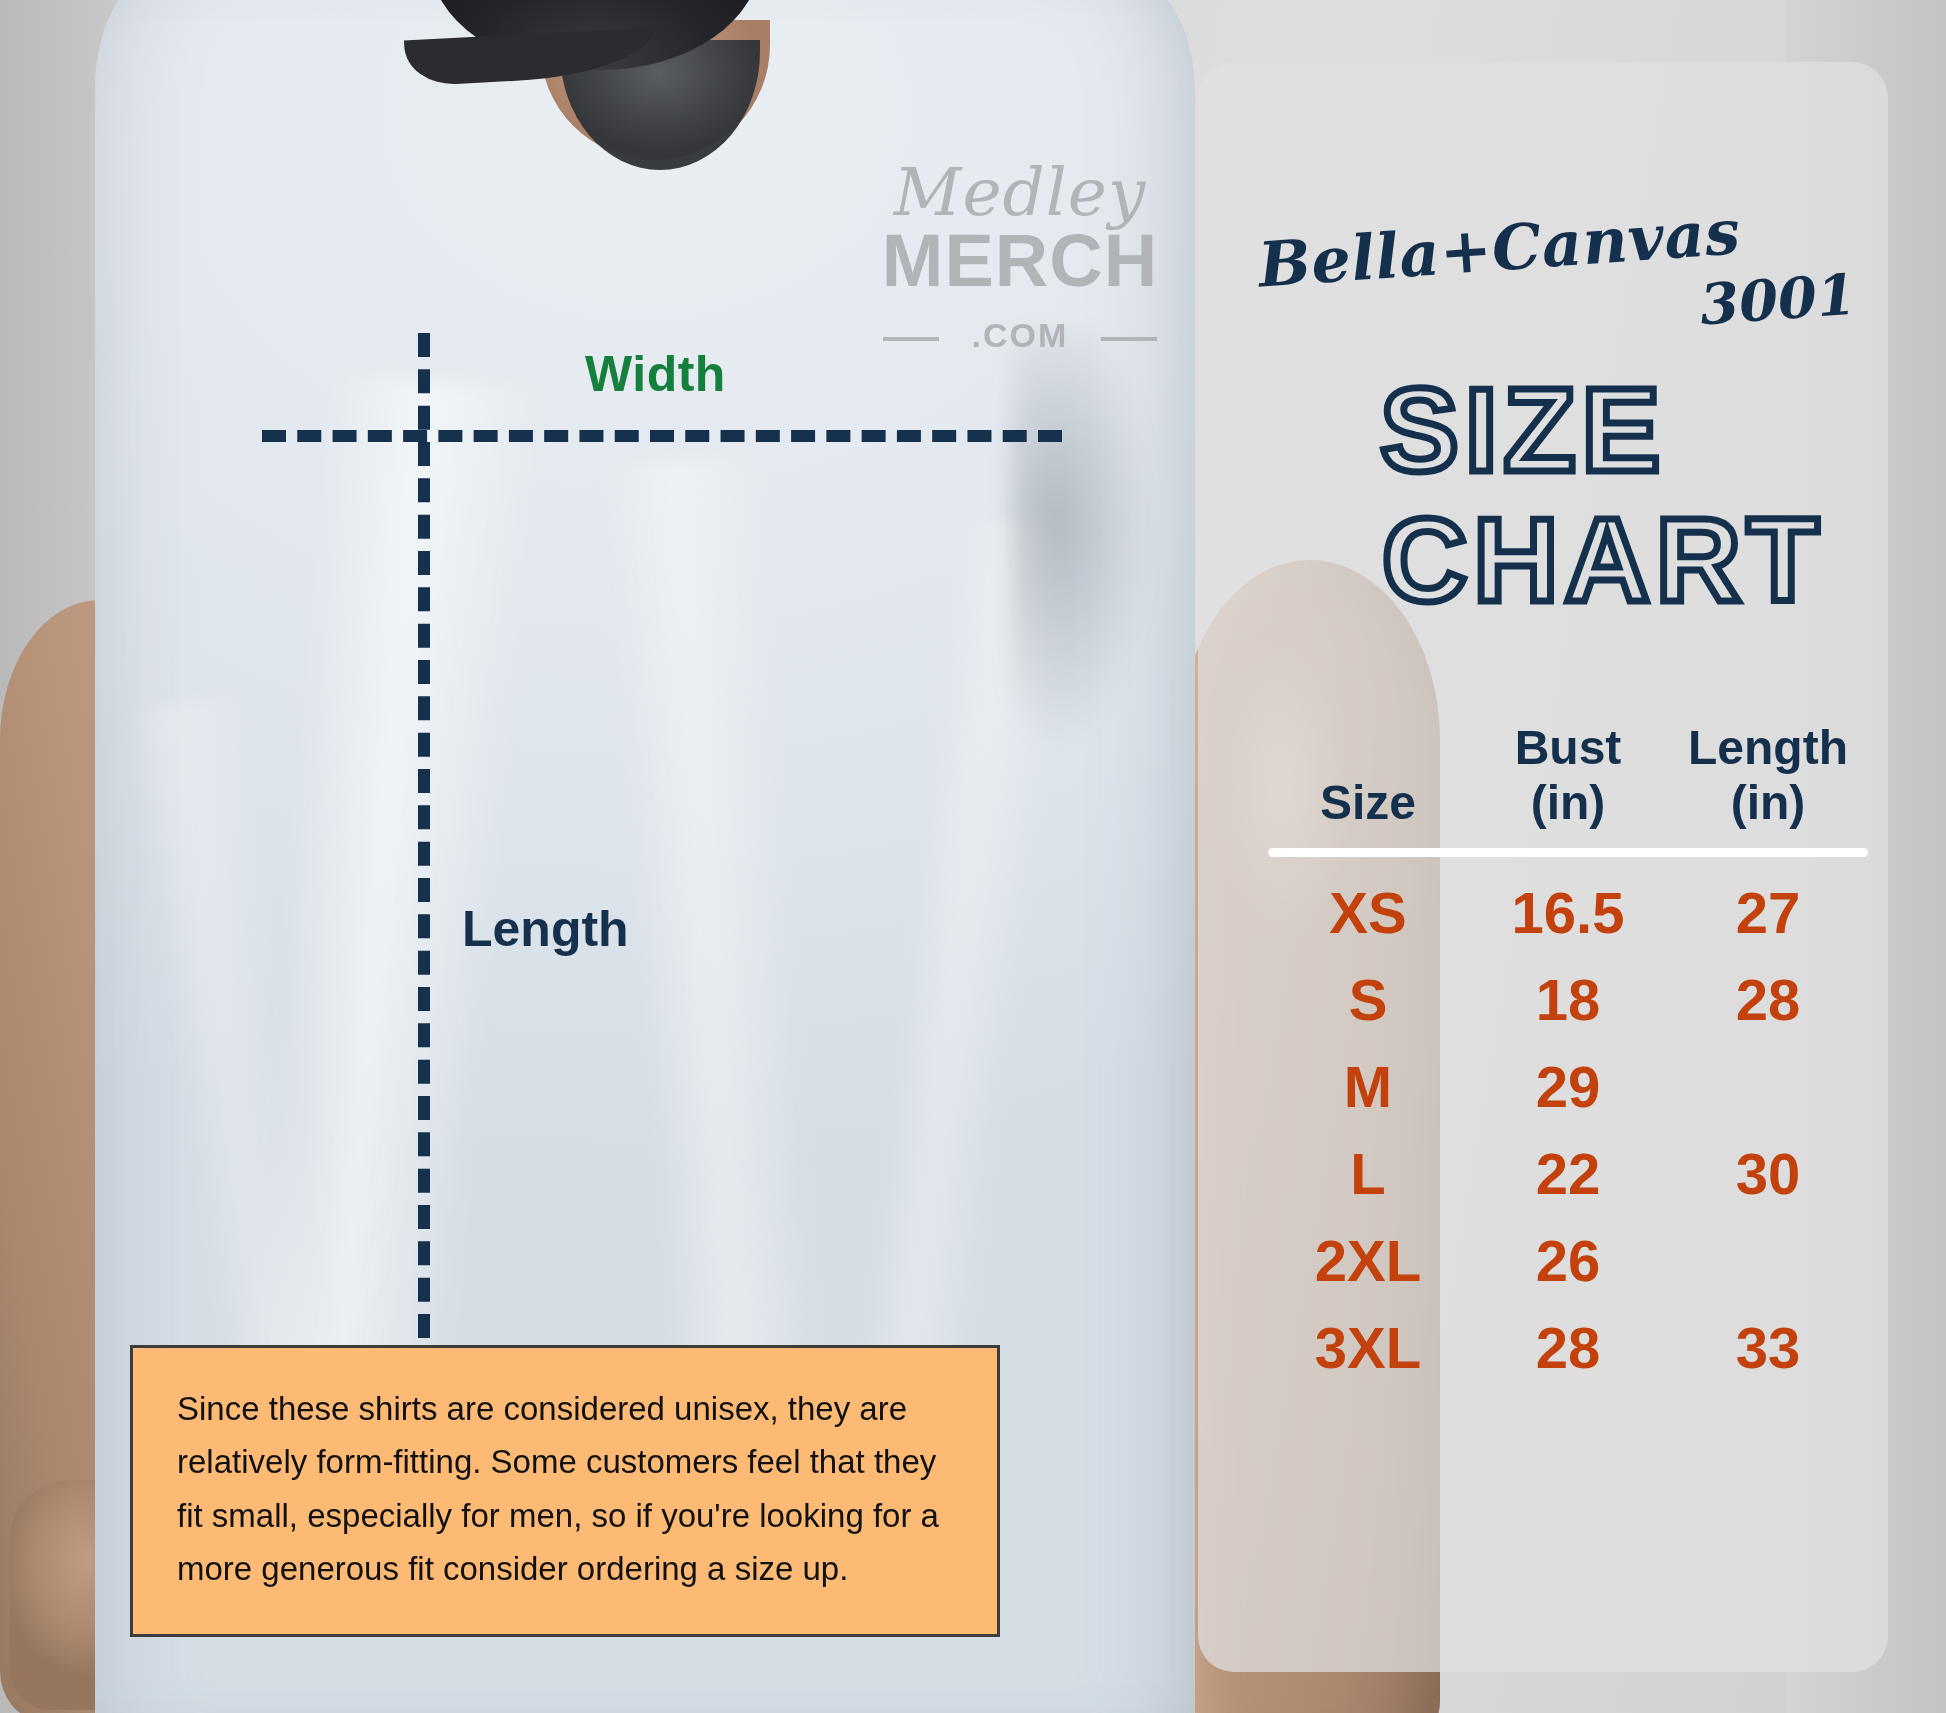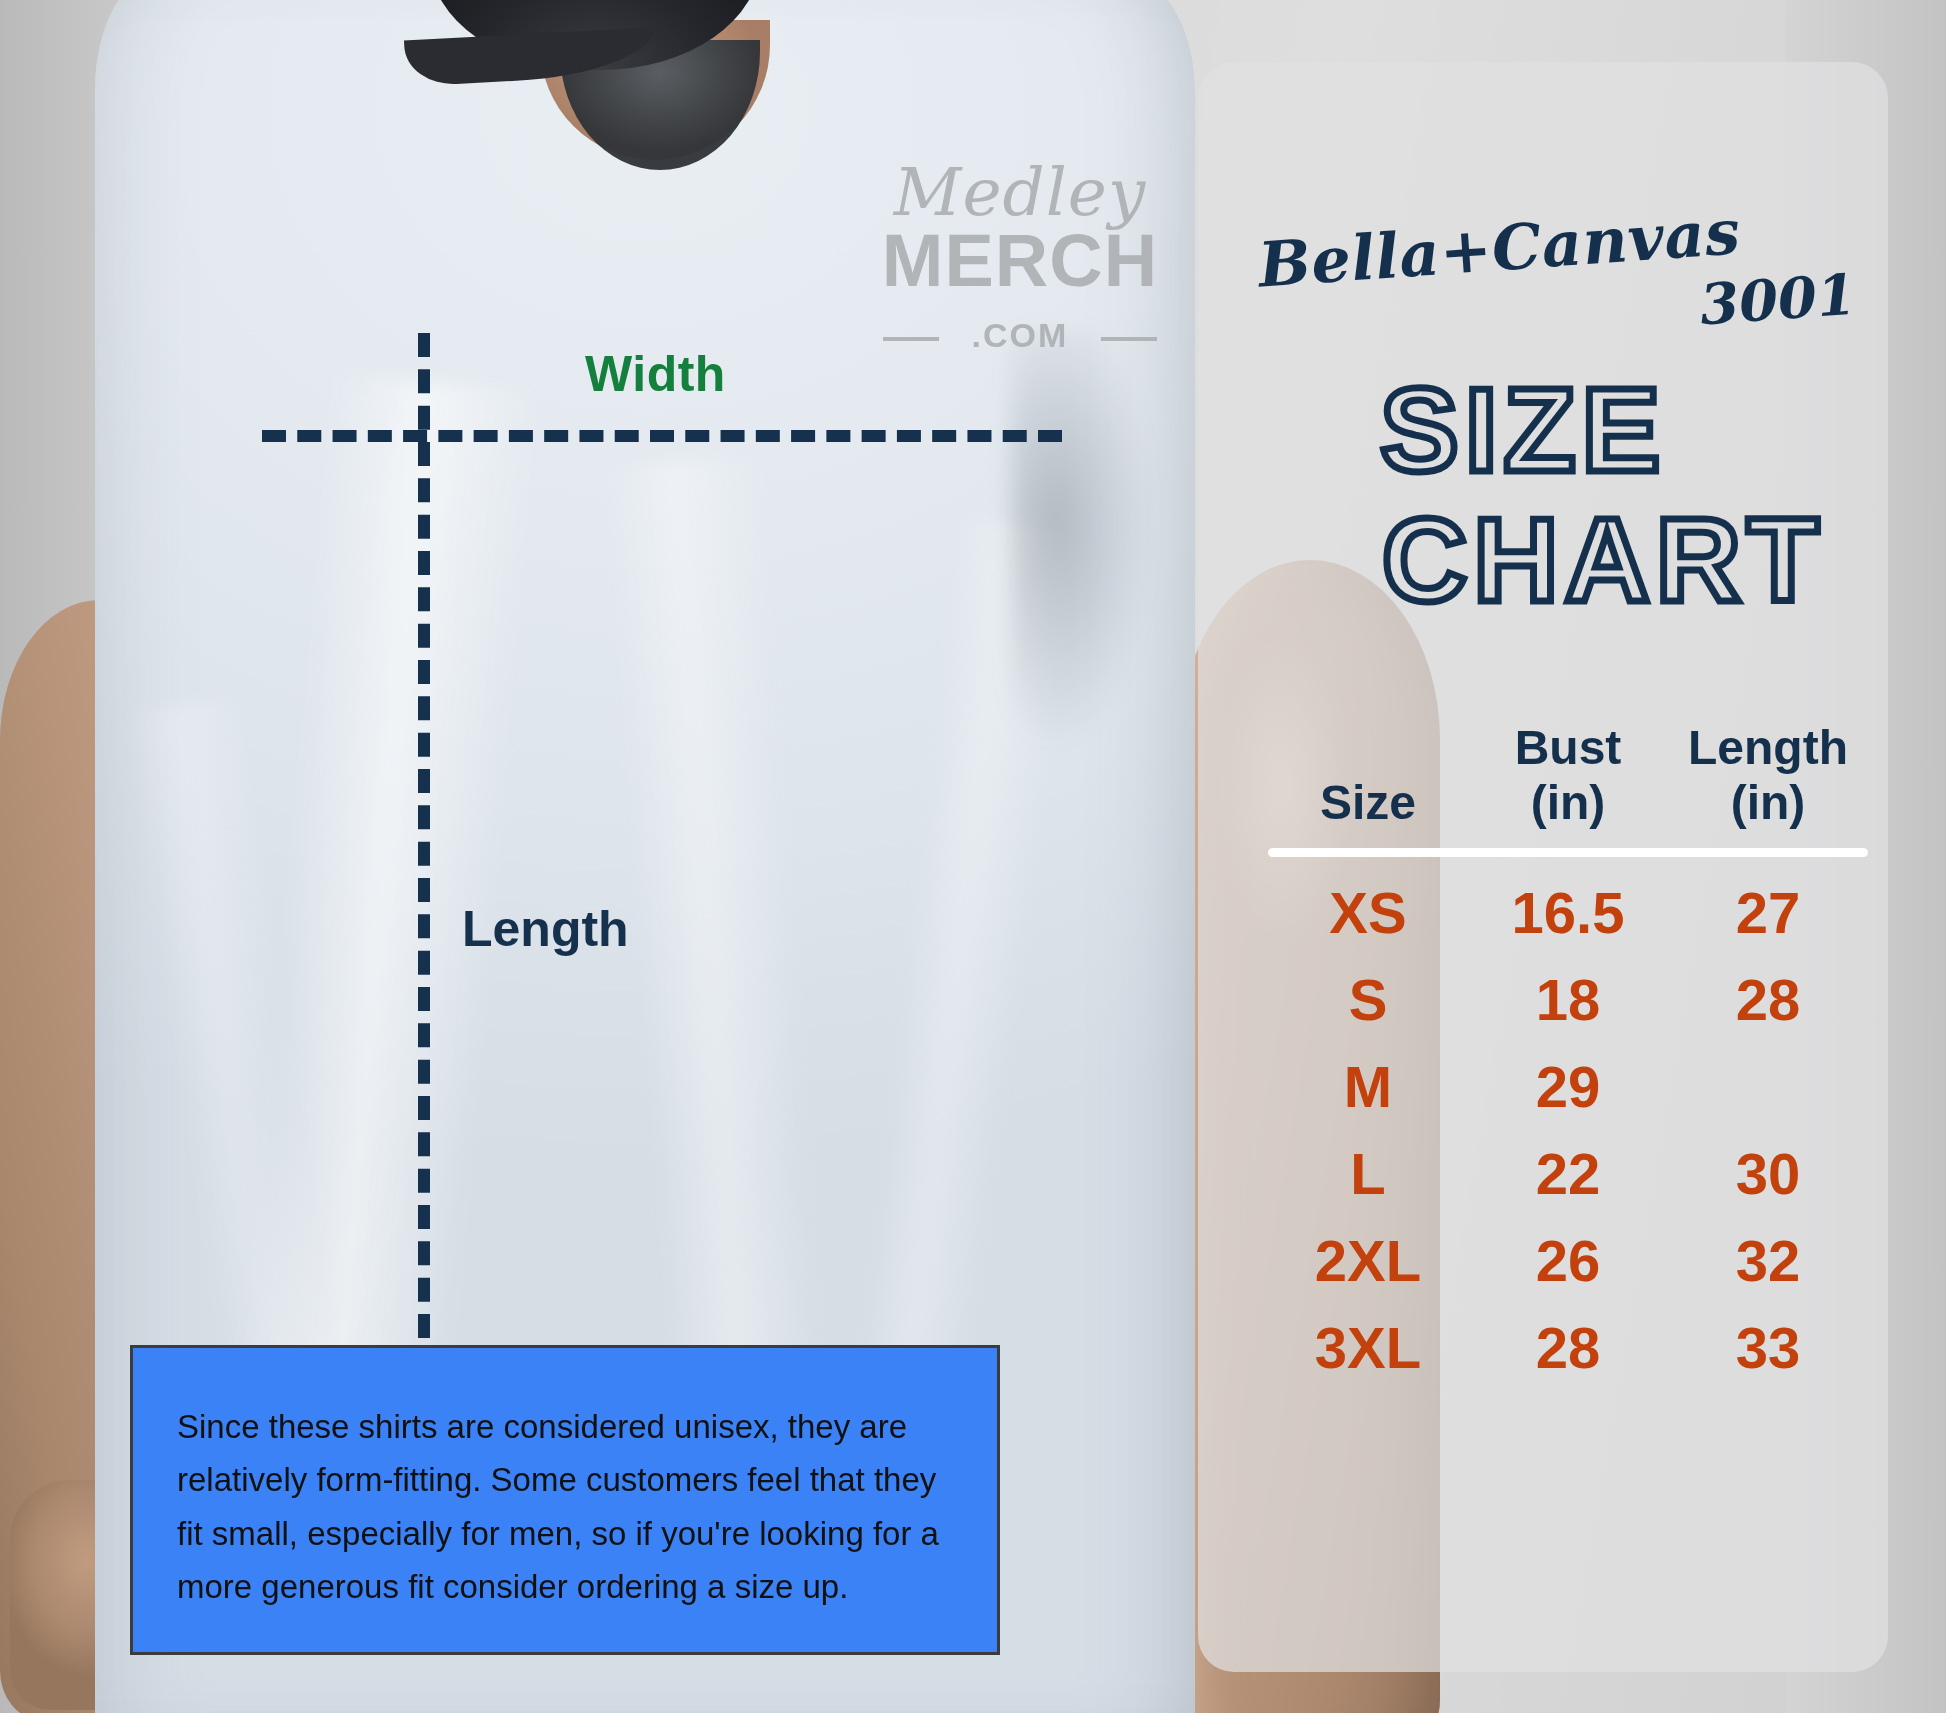--- a/index.html
+++ b/index.html
@@ -282,23 +282,23 @@
     font-size: 58px;
     padding: 10px 0;
   }
   .trow .c-size { font-size: 58px; }
 
   
   .note {
     position: absolute;
     left: 130px; top: 1345px;
     width: 870px;
-    background: #3b82f6;
+    background: #fdba74;
     border: 3px solid #3c3c3c;
-    padding: 52px 44px 38px 44px;
+    padding: 34px 44px 38px 44px;
     box-sizing: border-box;
   }
   .note p {
     margin: 0;
     color: #111111;
     font-size: 33px;
     line-height: 1.62;
   }
 </style>
 </head>
@@ -376,21 +376,20 @@
       <div>29</div>
     </div>
     <div class="trow">
       <div class="c-size">L</div>
       <div>22</div>
       <div>30</div>
     </div>
     <div class="trow">
       <div class="c-size">2XL</div>
       <div>26</div>
-      <div>32</div>
     </div>
     <div class="trow">
       <div class="c-size">3XL</div>
       <div>28</div>
       <div>33</div>
     </div>
   </div>
 
   <div class="note">
     <p>Since these shirts are considered unisex, they are relatively form-fitting. Some customers feel that they fit small, especially for men, so if you're looking for a more generous fit consider ordering a size up.</p>

